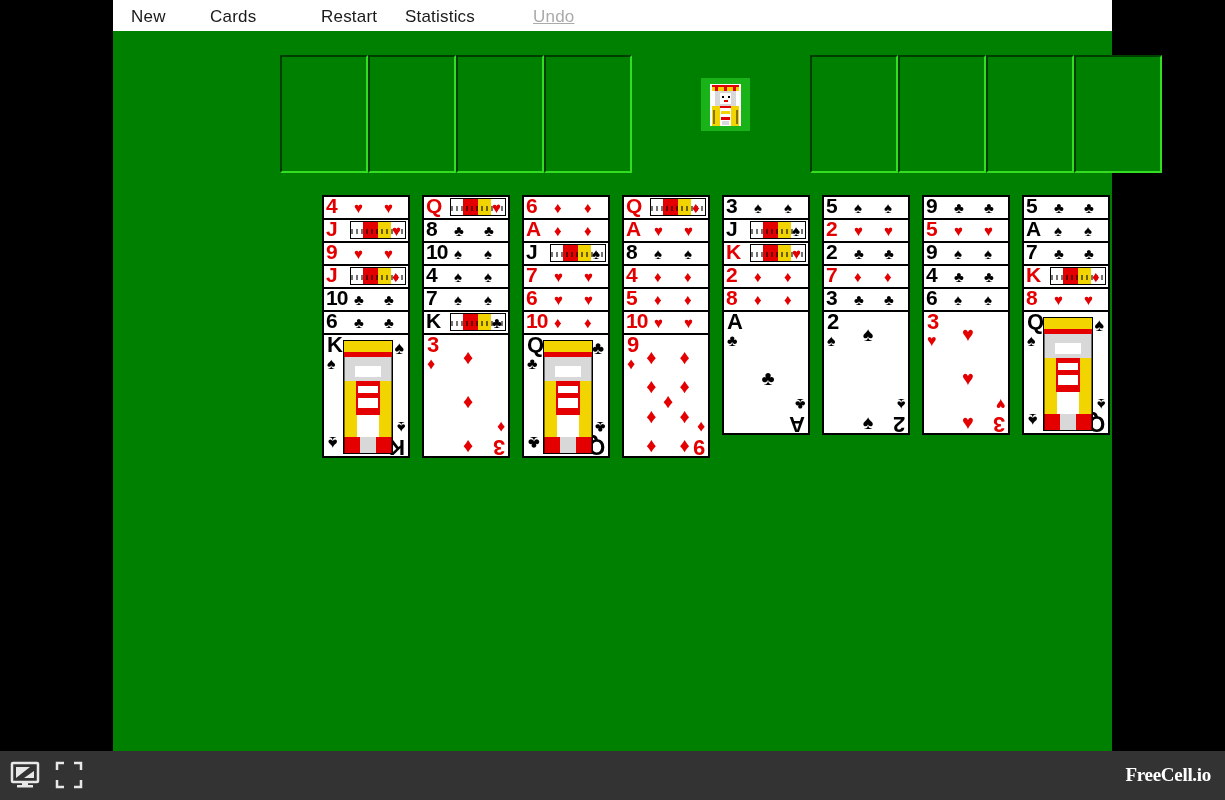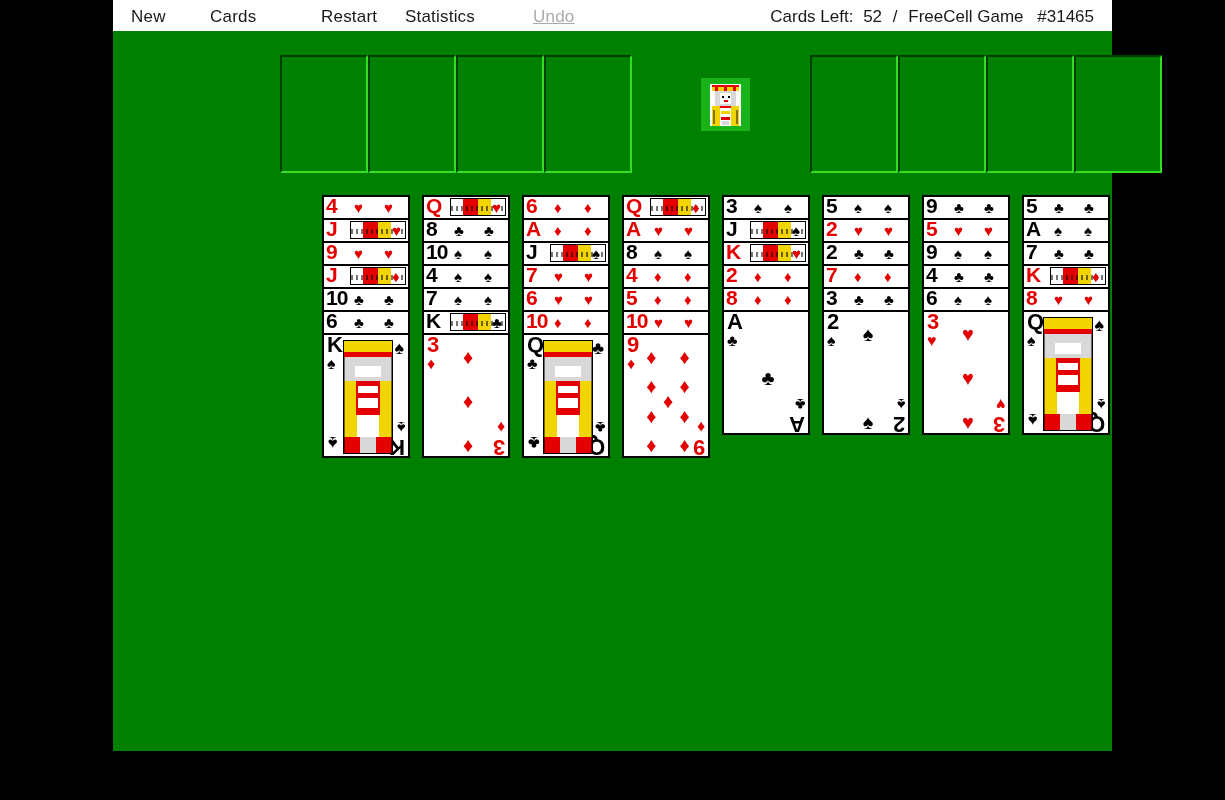--- a/index.html
+++ b/index.html
@@ -157,27 +157,20 @@
 </style>
 </head>
 <body>
 
 <div id="stage">
 
   <div id="board">
 
     <div id="menubar">
 
-      <div id="status">
-        <span>Cards Left:</span>
-        <span style="padding-left:5px">52</span>
-        <span class="status-sep">/</span>
-        <span>FreeCell Game</span>
-        <span style="padding-left:9px">#31465</span>
-      </div>
     <div class="menu-item" style="left: 18px;">New</div>
         <div class="menu-item" style="left: 97px;">Cards</div>
         <div class="menu-item" style="left: 208px;">Restart</div>
         <div class="menu-item" style="left: 292px;">Statistics</div>
         <div class="menu-item disabled" style="left: 420px;">Undo</div>
       </div>
 
     <div id="freecells">
         <div class="slot" style="left: 167px; top: 55px;"></div>
         <div class="slot" style="left: 255px; top: 55px;"></div>
@@ -746,14 +739,36 @@
   </div>
               <span class="bigpip-tr">♠</span>
               <span class="bigpip-bl">♠</span>
             </div>
           </div>
         </div>
       </div>
 
   </div>
 
+  <div id="bottombar">
+    <div class="icons">
+      <span title="Screen size">
+        <svg width="30" height="30" viewBox="0 0 30 30">
+          <rect x="2" y="3" width="26" height="19" rx="1" fill="none" stroke="#e8e8e8" stroke-width="2.5"></rect>
+          <polygon points="6,7 20,7 6,18" fill="#e8e8e8"></polygon>
+          <polygon points="24,18 14,18 24,11" fill="#e8e8e8"></polygon>
+          <rect x="12" y="22" width="6" height="4" fill="#e8e8e8"></rect>
+          <rect x="7" y="25" width="16" height="2.5" fill="#e8e8e8"></rect>
+        </svg>
+      </span>
+      <span title="Fullscreen">
+        <svg width="30" height="30" viewBox="0 0 30 30">
+          <path d="M3,10 L3,3 L10,3" fill="none" stroke="#e8e8e8" stroke-width="2.5"></path>
+          <path d="M20,3 L27,3 L27,10" fill="none" stroke="#e8e8e8" stroke-width="2.5"></path>
+          <path d="M27,20 L27,27 L20,27" fill="none" stroke="#e8e8e8" stroke-width="2.5"></path>
+          <path d="M10,27 L3,27 L3,20" fill="none" stroke="#e8e8e8" stroke-width="2.5"></path>
+        </svg>
+      </span>
+    </div>
+    <div id="brand">FreeCell.io</div>
+  </div>
 
 </div>
 
 </body></html>

